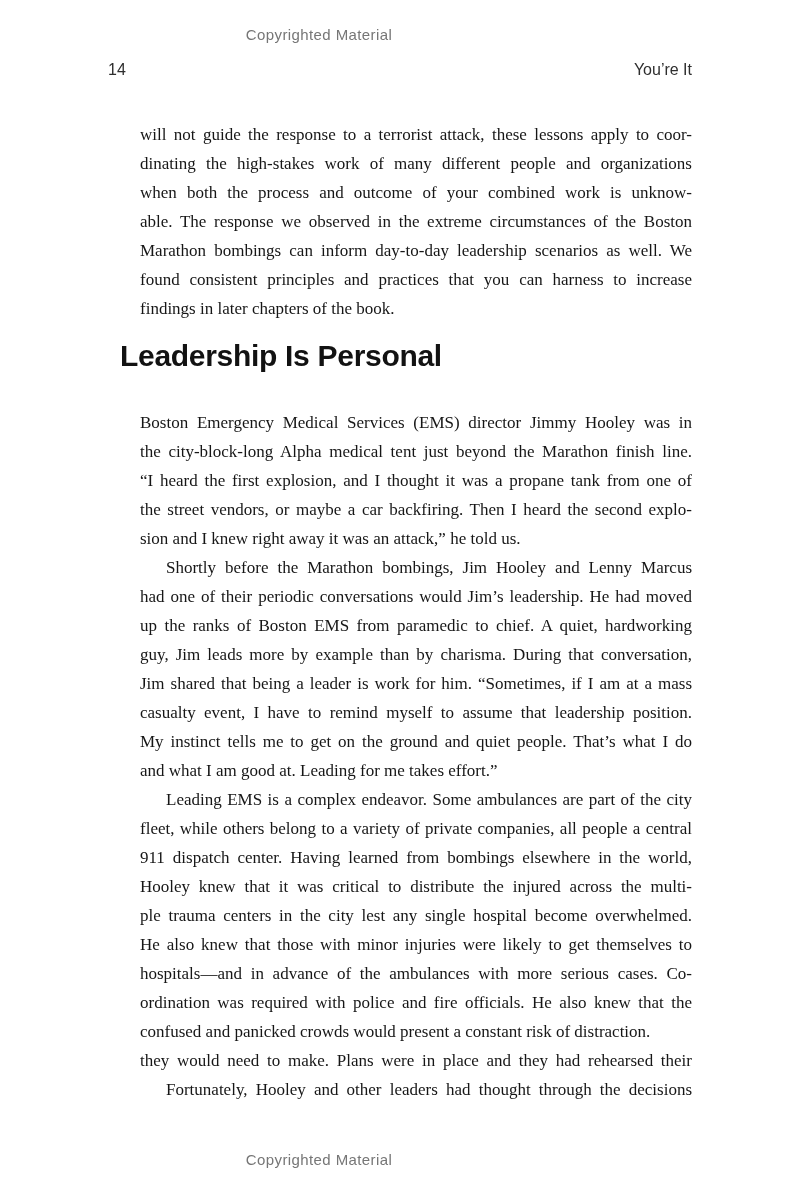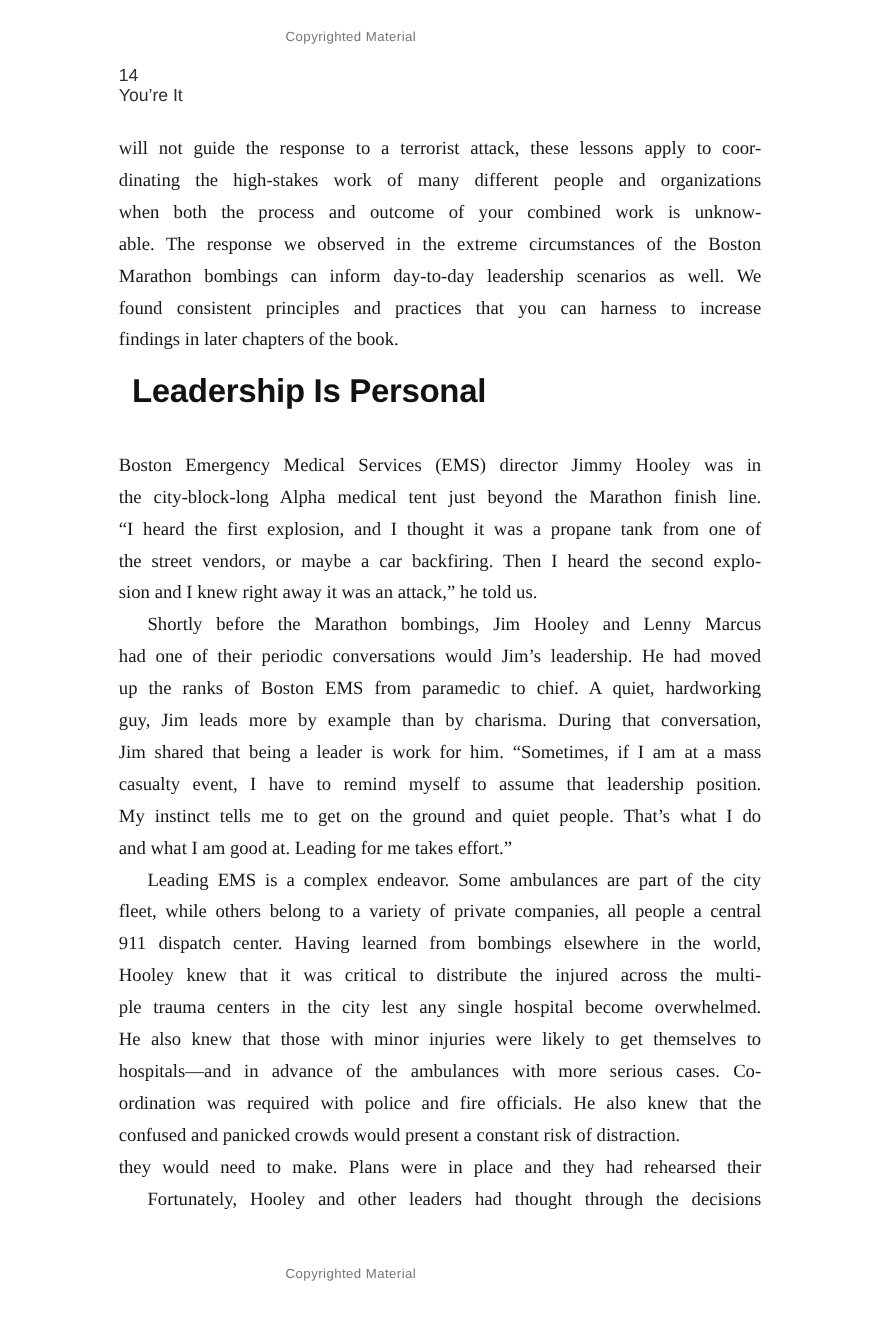--- a/index.html
+++ b/index.html
@@ -7,45 +7,45 @@
     width: 800px; height: 1200px;
     background: #ffffff;
     position: relative;
     font-family: "Liberation Serif", serif;
     overflow: hidden;
   }
   .watermark {
     position: absolute; left: 0; width: 638px;
     text-align: center;
     font-family: "Liberation Sans", sans-serif;
-    font-size: 12px;
+    font-size: 15px;
     color: #767676;
     letter-spacing: 0.4px;
   }
   #wm-top { top: 26px; }
   #wm-bottom { top: 1151px; }
   .pagehead {
     position: absolute; top: 61px; left: 108px; width: 584px;
     display: flex; justify-content: space-between; align-items: baseline;
     font-family: "Liberation Sans", sans-serif;
     font-size: 16px;
     color: #2e2e2e;
-    flex-direction: column;
   }
   #content {
     position: absolute; top: 120px; left: 108px; width: 584px;
   }
   .para { margin: 0; }
   .line {
     font-size: 17px;
     line-height: 29px;
     color: #161616;
     text-align: justify;
     text-align-last: justify;
     box-sizing: border-box;
+    margin-left: 32px;
   }
   .line.end { text-align-last: left; }
   .line.indent { padding-left: 26px; }
   h2.section {
     font-family: "Liberation Sans", sans-serif;
     font-weight: 700;
     font-size: 30px;
     line-height: 34px;
     letter-spacing: -0.3px;
     color: #121212;

